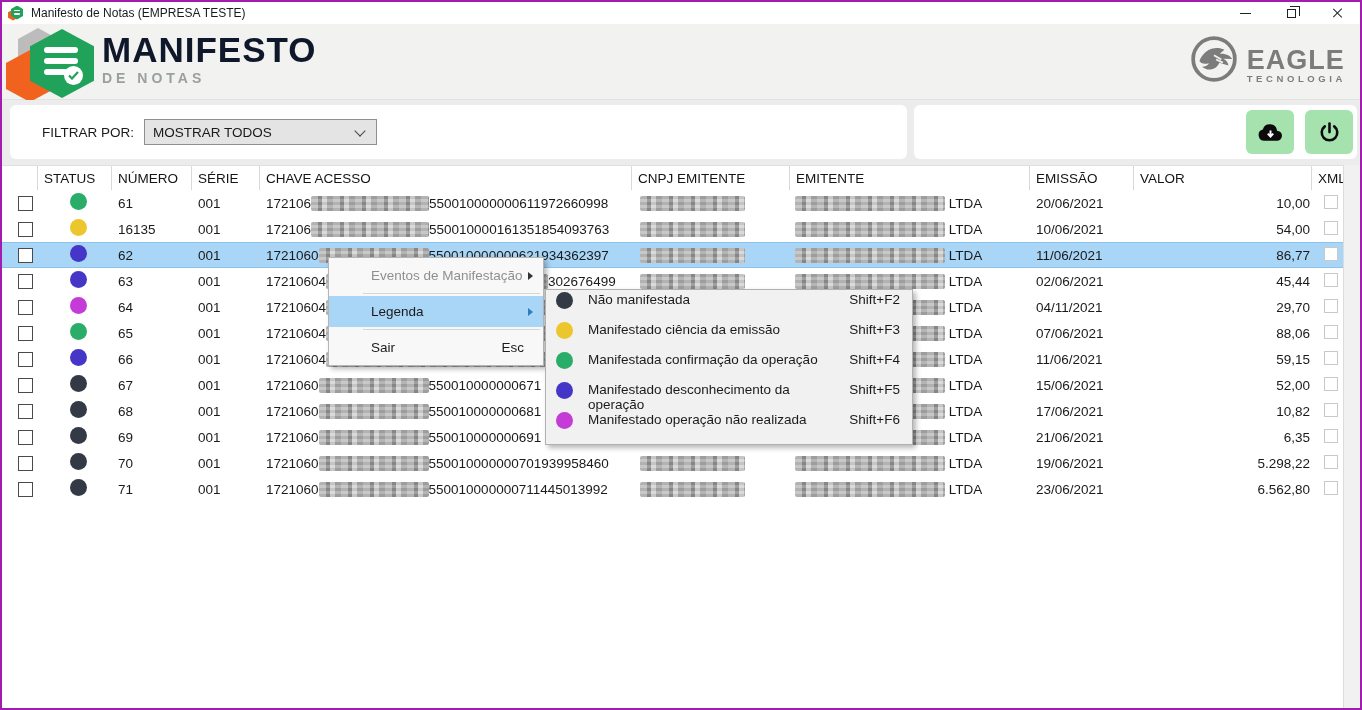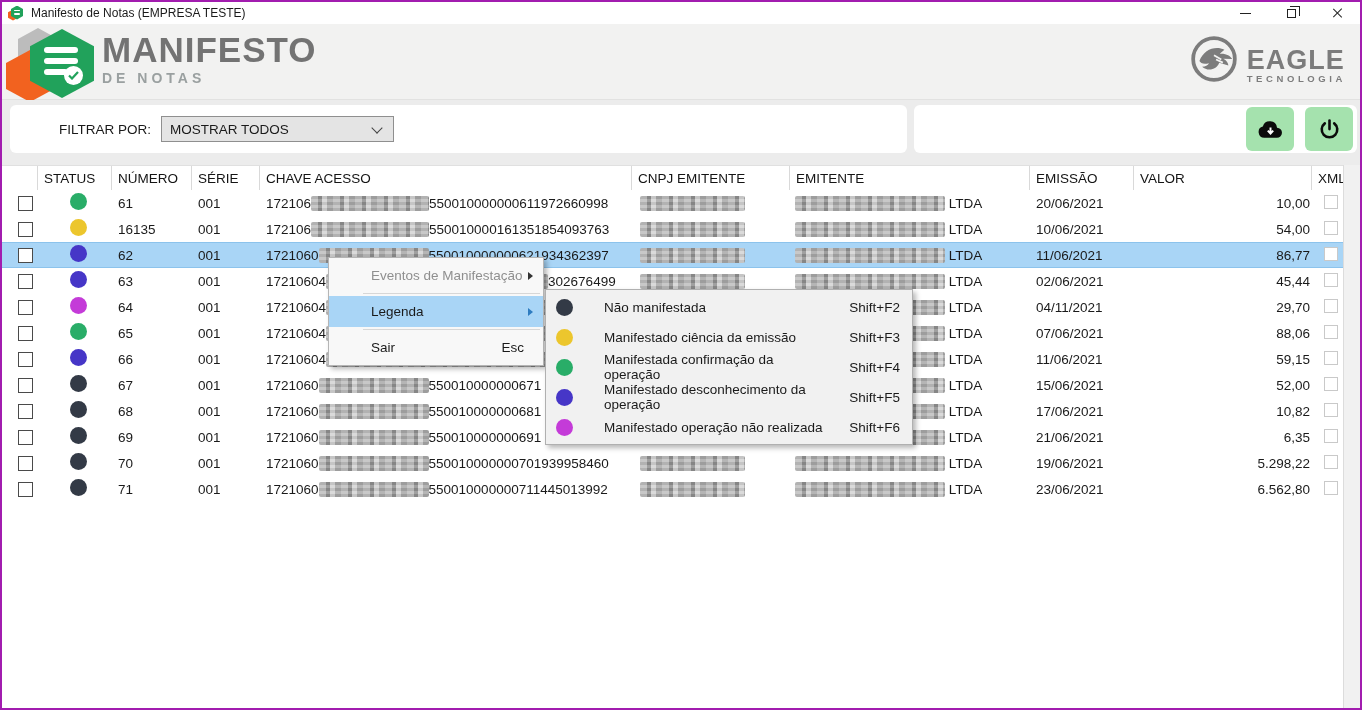--- a/index.html
+++ b/index.html
@@ -31,29 +31,29 @@
             border-bottom:1px solid #e2e2e1; }
   .logo { position:absolute; left:4px; top:2px; width:300px; height:72px; }
   .hex { position:absolute; clip-path:polygon(50% 0,100% 25%,100% 75%,50% 100%,0 75%,0 25%); }
   .hex-gray { left:12px; top:2px; width:40px; height:44px; background:#bcbcbc; }
   .hex-orange { left:0px; top:24px; width:48px; height:52px; background:#f2621f; }
   .hex-green { left:24px; top:3px; width:64px; height:69px; background:#21a25b; }
   .hex-green .bar { position:absolute; left:14px; height:6px; border-radius:3px; background:#fff; }
   .logo-check { position:absolute; left:58px; top:40px; width:19px; height:19px; border-radius:50%; background:#fff;
                 display:flex; align-items:center; justify-content:center; }
   .logo-text { position:absolute; left:96px; top:6px; }
-  .logo-text .main { font-size:35px; font-weight:bold; letter-spacing:1px; color:#737373; line-height:36px; }
+  .logo-text .main { font-size:35px; font-weight:bold; letter-spacing:1px; color:#0f172a; line-height:36px; }
   .logo-text .sub { font-size:14px; font-weight:bold; letter-spacing:4px; color:#9aa0a0; margin-top:2px; }
   .vendor { position:absolute; right:14px; top:10px; display:flex; align-items:flex-end; gap:8px; }
   .vendor-text .main { font-size:27px; font-weight:bold; color:#7c7c7c; letter-spacing:1px; line-height:26px; }
   .vendor-text .sub { font-size:9.5px; font-weight:bold; color:#7c7c7c; letter-spacing:3.6px; }
 
   
   .filterzone { position:absolute; left:0; top:98px; width:100%; height:65px; background:#ececec; }
-  .panel { position:absolute; top:5px; height:48px; background:#ffffff; border-radius:6px;padding-left:17px; }
+  .panel { position:absolute; top:5px; height:54px; background:#ffffff; border-radius:6px; }
   .panel-left { left:8px; width:897px; display:flex; align-items:center; }
   .panel-right { left:912px; width:443px; display:flex; align-items:center; justify-content:flex-end; gap:11px; padding-right:4px; }
   .filter-label { margin-left:32px; font-size:13.5px; color:#1a1a1a; }
   .combo { margin-left:10px; width:233px; height:26px; background:#e4e4e4; border:1px solid #8f8f8f;
            display:flex; align-items:center; font-size:13.5px; color:#1a1a1a; padding-left:8px; position:relative; }
   .combo .chev { position:absolute; right:12px; top:7px; width:8px; height:8px;
                  border-right:1.6px solid #444; border-bottom:1.6px solid #444; transform:rotate(45deg); }
   .gbtn { width:48px; height:44px; border-radius:6px; display:flex; align-items:center; justify-content:center; cursor:pointer; }
 
   
@@ -85,21 +85,21 @@
                padding-left:42px; padding-right:10px; position:relative; }
   .menu-item.disabled { color:#8f8f8f; }
   .menu-item.hl { background:#a9d5f6; }
   .menu-sep { height:1px; background:#d7d7d7; margin:2px 3px 2px 34px; }
   .mi-shortcut { margin-left:auto; padding-right:9px; }
   .mi-arrow { margin-left:auto; width:0; height:0; border-left:5px solid #333; border-top:4px solid transparent; border-bottom:4px solid transparent; }
   .menu-item.hl .mi-arrow { border-left-color:#2e7cc0; }
 
   .submenu { position:absolute; left:543px; top:287px; width:368px; background:#f1f1f1;
              border:1px solid #b0b0b0; box-shadow:3px 3px 5px rgba(0,0,0,.28); z-index:21; padding:2px 0; }
-  .sm-item { height:30px; display:flex; align-items:center; font-size:13.5px; color:#1a1a1a; padding:0 12px 0 10px;gap:16px; }
+  .sm-item { height:30px; display:flex; font-size:13.5px; color:#1a1a1a; padding:0 12px 0 10px; }
   .sm-dot { width:17px; height:17px; border-radius:50%; margin-right:15px; flex:none; }
   .sm-shortcut { margin-left:auto; }
 </style>
 </head>
 <body>
 
 <div class="app">
 
   <div class="titlebar">
     <div class="titlebar-icon">

